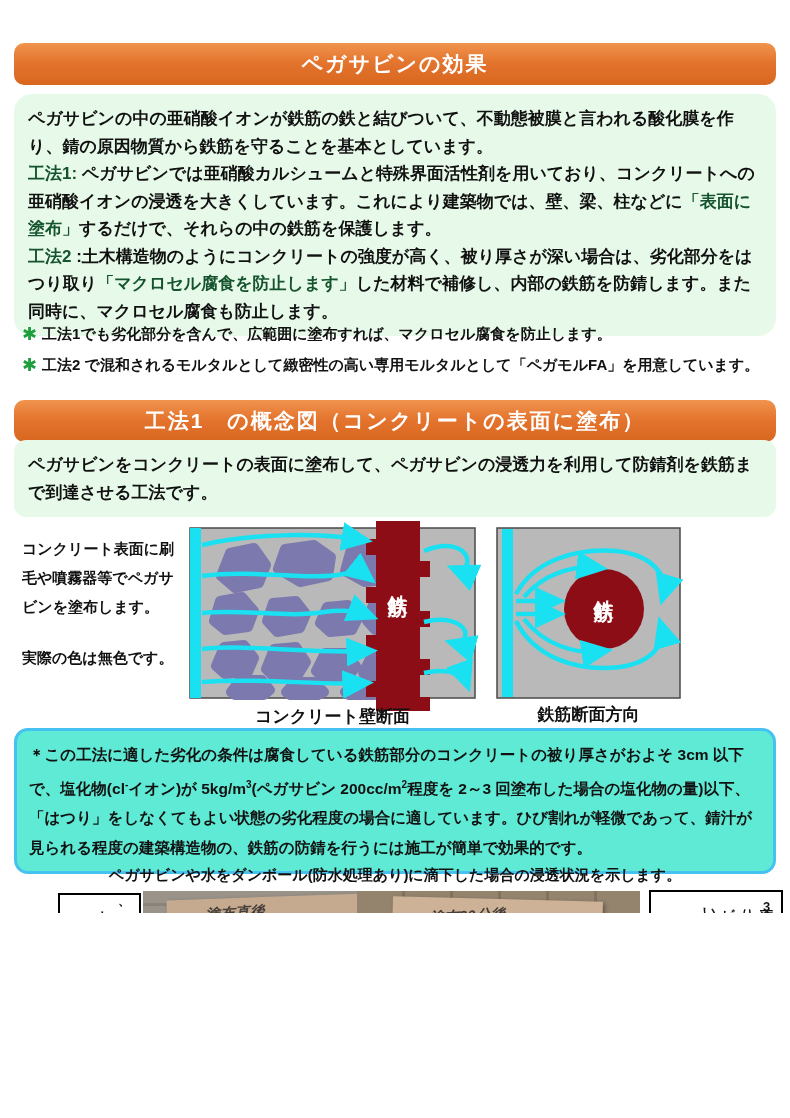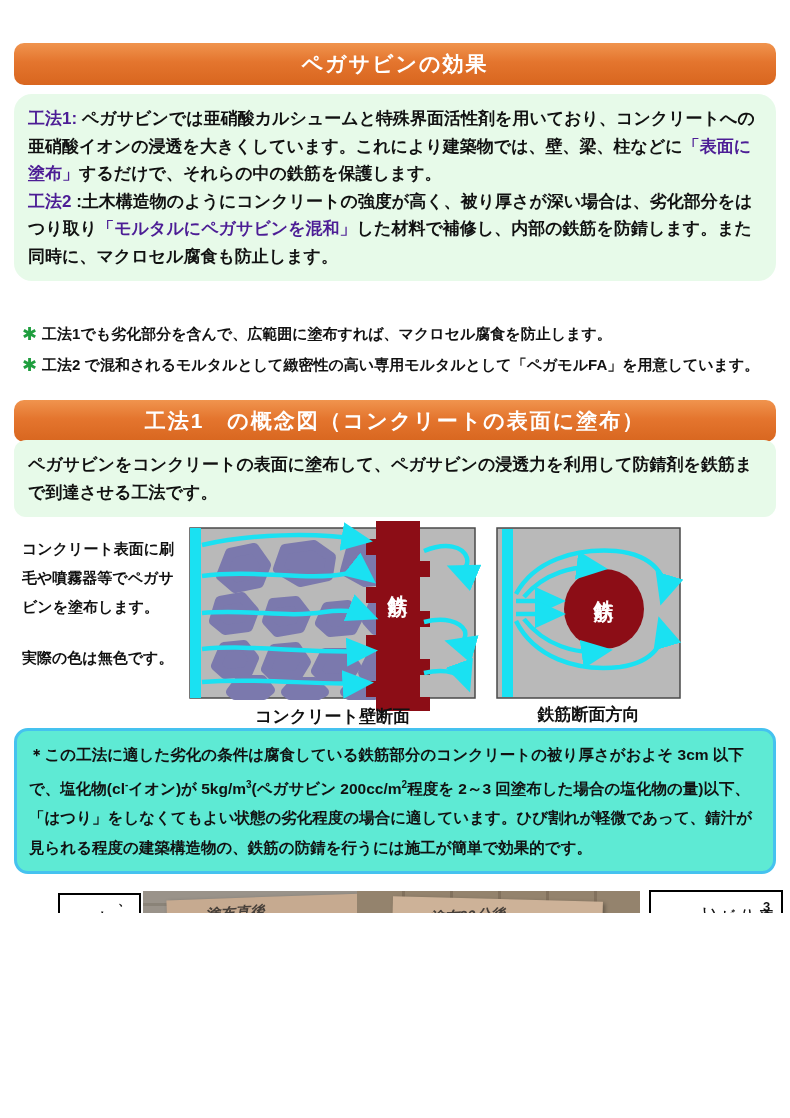--- a/index.html
+++ b/index.html
@@ -12,21 +12,21 @@
             color:#ffffff; font-size:21px; font-weight:bold; letter-spacing:2px; }
   #banner1 { top:43px; }
   #banner2 { top:400px; }
 
   .gbox { position:absolute; left:14px; width:762px; box-sizing:border-box;
           background:#e7fae9; border-radius:18px; padding:11px 14px;
           font-size:17px; font-weight:bold; line-height:27.5px; }
   #gbox1 { top:94px; }
   #gbox2 { top:440px; border-radius:12px; }
   .gbox p { margin:0; }
-  .red { color:#4c1d95;text-align:right; }
+  .red { color:#14532d;text-align:right; }
 
   .notes { position:absolute; left:22px; top:323px; width:756px; }
   .note { margin:0 0 9px 0; font-size:15px; font-weight:bold; }
   .star { color:#1f9e3e; font-size:18px; margin-right:5px; vertical-align:-1px; }
 
   .diagram-row { position:absolute; left:14px; top:521px; width:762px; height:212px; }
   .diag-note { position:absolute; font-size:15px; font-weight:bold; line-height:29px; }
   #dnote1 { left:8px; top:13px; width:166px; }
   #dnote2 { left:8px; top:122px; width:172px; }
   .diag-caption { position:absolute; font-size:17px; font-weight:bold; text-align:center; }
@@ -95,22 +95,23 @@
 </head>
 <body>
 
 <div class="page">
 
   <div class="banner" id="banner1">
     <span>ペガサビンの効果</span>
   </div>
 
   <div class="gbox" id="gbox1">
+    <p><span>ペガサビンの中の亜硝酸イオンが鉄筋の鉄と結びついて、不動態被膜と言われる酸化膜を作り、錆の原因物質から鉄筋を守ることを基本としています。</span></p>
     <p><span class="red">工法1:</span><span> ペガサビンでは亜硝酸カルシュームと特殊界面活性剤を用いており、コンクリートへの亜硝酸イオンの浸透を大きくしています。これにより建築物では、壁、梁、柱などに</span><span class="red">「表面に塗布」</span><span>するだけで、それらの中の鉄筋を保護します。</span></p>
-    <p><span class="red">工法2</span><span> :土木構造物のようにコンクリートの強度が高く、被り厚さが深い場合は、劣化部分をはつり取り</span><span class="red">「モルタルにペガサビンを混和」</span><span>した材料で補修し、内部の鉄筋を防錆します。また同時に、マクロセル腐食も防止します。</span></p>
+    <p><span class="red">工法2</span><span> :土木構造物のようにコンクリートの強度が高く、被り厚さが深い場合は、劣化部分をはつり取り</span><span class="red">「マクロセル腐食を防止します」</span><span>した材料で補修し、内部の鉄筋を防錆します。また同時に、マクロセル腐食も防止します。</span></p>
   </div>
 
   <div class="notes">
     <p class="note"><span class="star">✱</span><span>工法1でも劣化部分を含んで、広範囲に塗布すれば、マクロセル腐食を防止します。</span></p>
     <p class="note"><span class="star">✱</span><span>工法2 で混和されるモルタルとして緻密性の高い専用モルタルとして「ペガモルFA」を用意しています。</span></p>
   </div>
 
   <div class="banner" id="banner2">
     <span>工法1　の概念図（コンクリートの表面に塗布）</span>
   </div>
@@ -190,20 +191,21 @@
     <div class="rebar-label" id="rlabel-wall">鉄筋</div>
     <div class="rebar-label" id="rlabel-section">鉄筋</div>
     <div class="diag-caption" id="cap-wall">コンクリート壁断面</div>
     <div class="diag-caption" id="cap-section">鉄筋断面方向</div>
   </div>
 
   <div class="bluebox">
     <span>＊この工法に適した劣化の条件は腐食している鉄筋部分のコンクリートの被り厚さがおよそ 3cm 以下で、塩化物(cl</span><sup>-</sup><span>イオン)が 5kg/m</span><sup>3</sup><span>(ペガサビン 200cc/m</span><sup>2</sup><span>程度を 2～3 回塗布した場合の塩化物の量)以下、「はつり」をしなくてもよい状態の劣化程度の場合に適しています。ひび割れが軽微であって、錆汁が見られる程度の建築構造物の、鉄筋の防錆を行うには施工が簡単で効果的です。</span>
   </div>
 
+  <div class="photo-caption">ペガサビンや水をダンボール(防水処理あり)に滴下した場合の浸透状況を示します。</div>
 
   <div class="vbox" id="vbox-left">滴下直後、ペガサビンは直ぐ拡散浸透しています。</div>
 
   <div class="photo" id="photo-left">
     <div class="cardboard" id="cb-left"></div>
     <div class="hw hw-title-l">塗布直後</div>
     <div class="hw hw-water-l">水</div>
     <div class="hw hw-prod-l">ペガサビン</div>
     <div class="drop" id="drop-left">
         <span class="gloss"></span>

